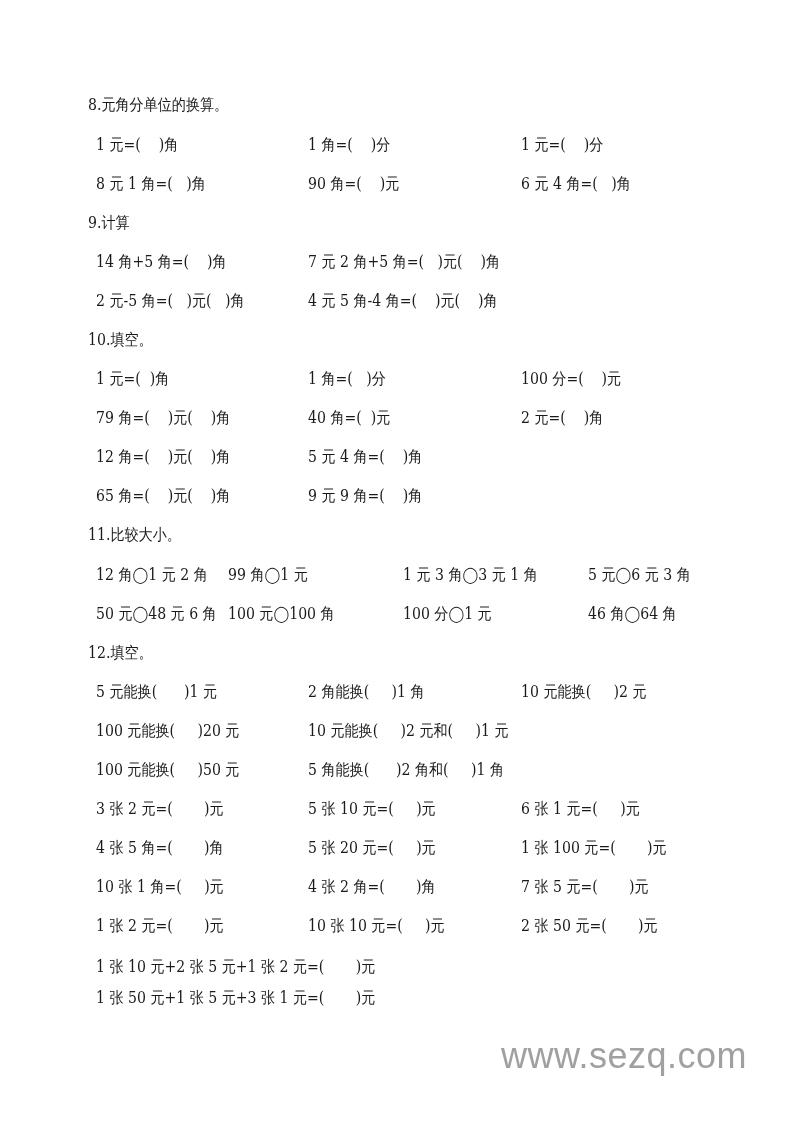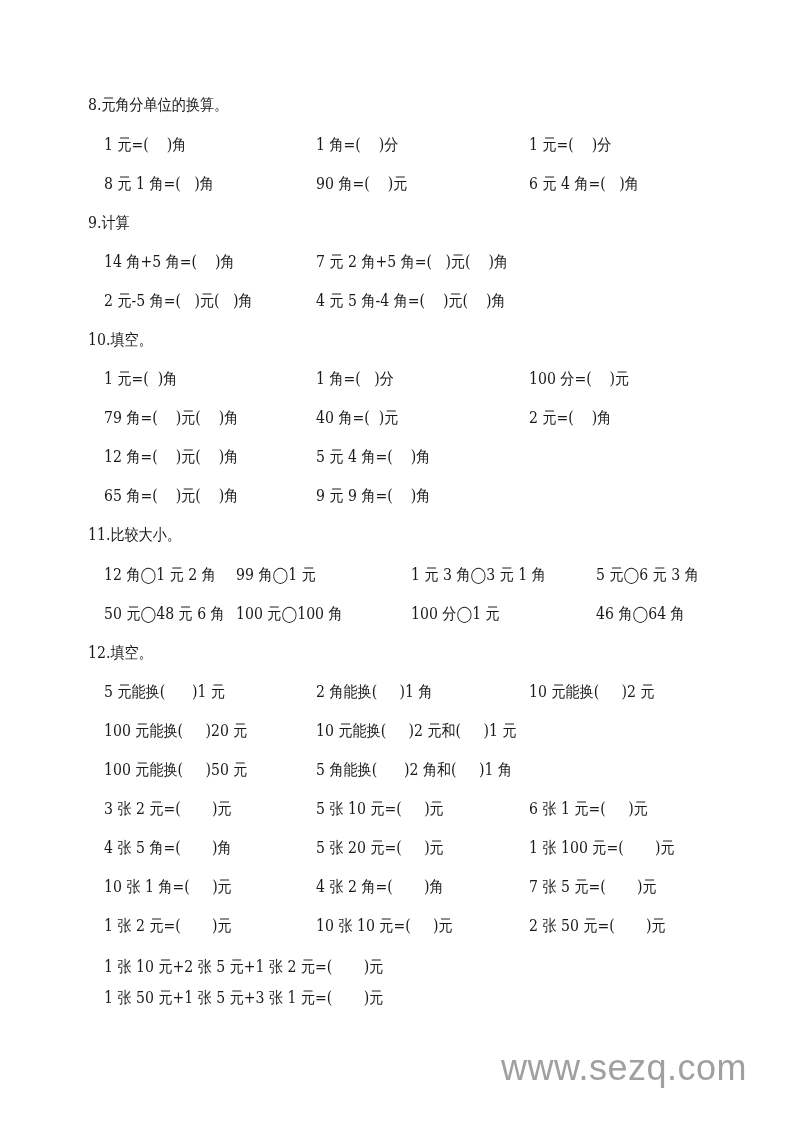--- a/index.html
+++ b/index.html
@@ -1,22 +1,22 @@
 <!DOCTYPE html>
 <html><head>
 <meta charset="utf-8">
 <style>
   html, body { margin:0; padding:0; }
   body { width:800px; height:1132px; background:#ffffff; position:relative; overflow:hidden;
          font-family: "DejaVu Serif", "Liberation Serif", serif; color:#1a1a1a; }
-  .line { position:absolute; left:16px; width:740px; height:24px; font-size:16px; line-height:24px; white-space:pre; }
+  .line { position:absolute; left:8px; width:740px; height:24px; font-size:16px; line-height:24px; white-space:pre; }
   .cell { position:absolute; top:0; white-space:pre; transform:scaleX(0.88); transform-origin:left center; }
   .heading { position:absolute; left:88px; font-size:16px; line-height:24px; white-space:pre; transform:scaleX(0.88); transform-origin:left center; }
   .watermark { position:absolute; left:501px; top:1035px; font-family:"Liberation Sans", sans-serif;
-               font-size:36px; color:#a0a0a0; letter-spacing:0.5px;margin-top:12px; }
+               font-size:36px; color:#a0a0a0; letter-spacing:0.5px; }
 </style>
 </head>
 <body>
 
 <div class="heading" style="top:93px">8.元角分单位的换算。</div>
 <div class="line" style="top:133px">
   <span class="cell" style="left:88px">1 元=(    )角</span>
   <span class="cell" style="left:300px">1 角=(    )分</span>
   <span class="cell" style="left:513px">1 元=(    )分</span>
 </div>

